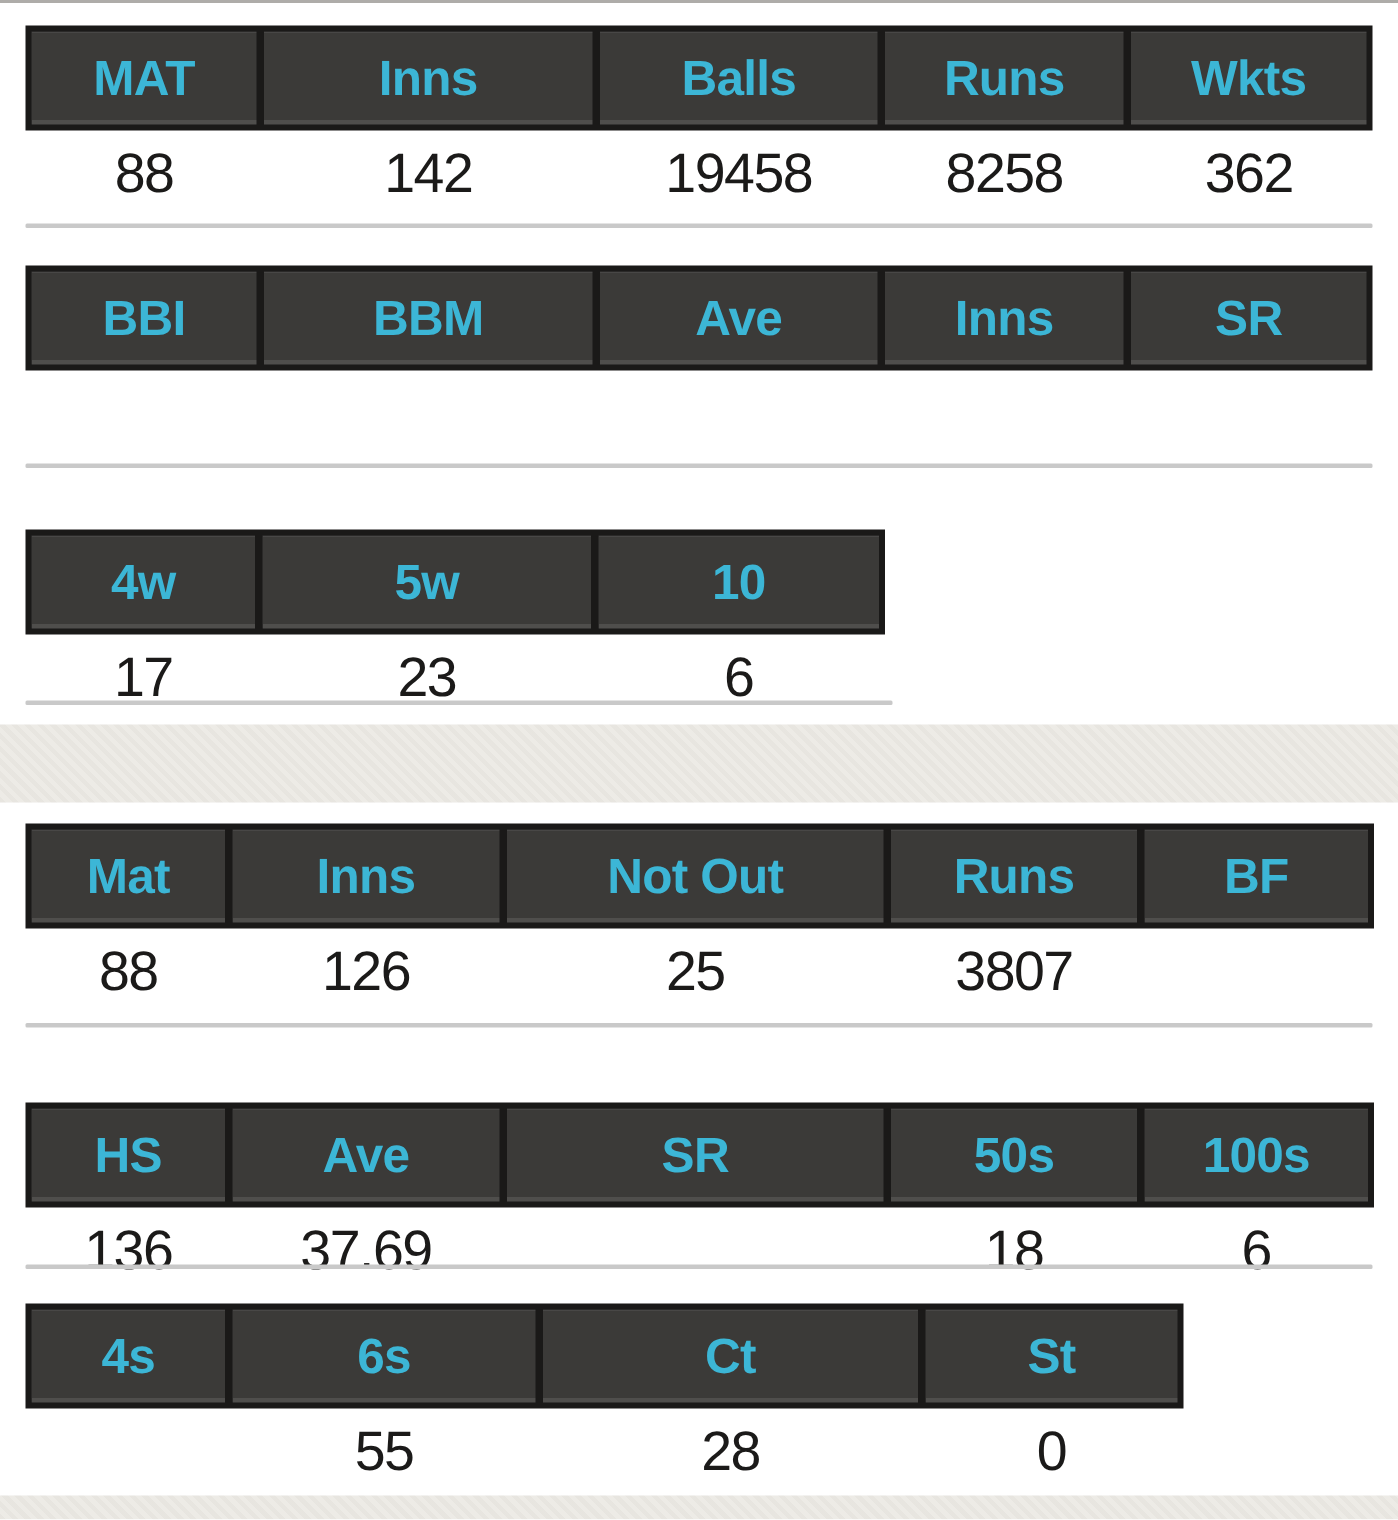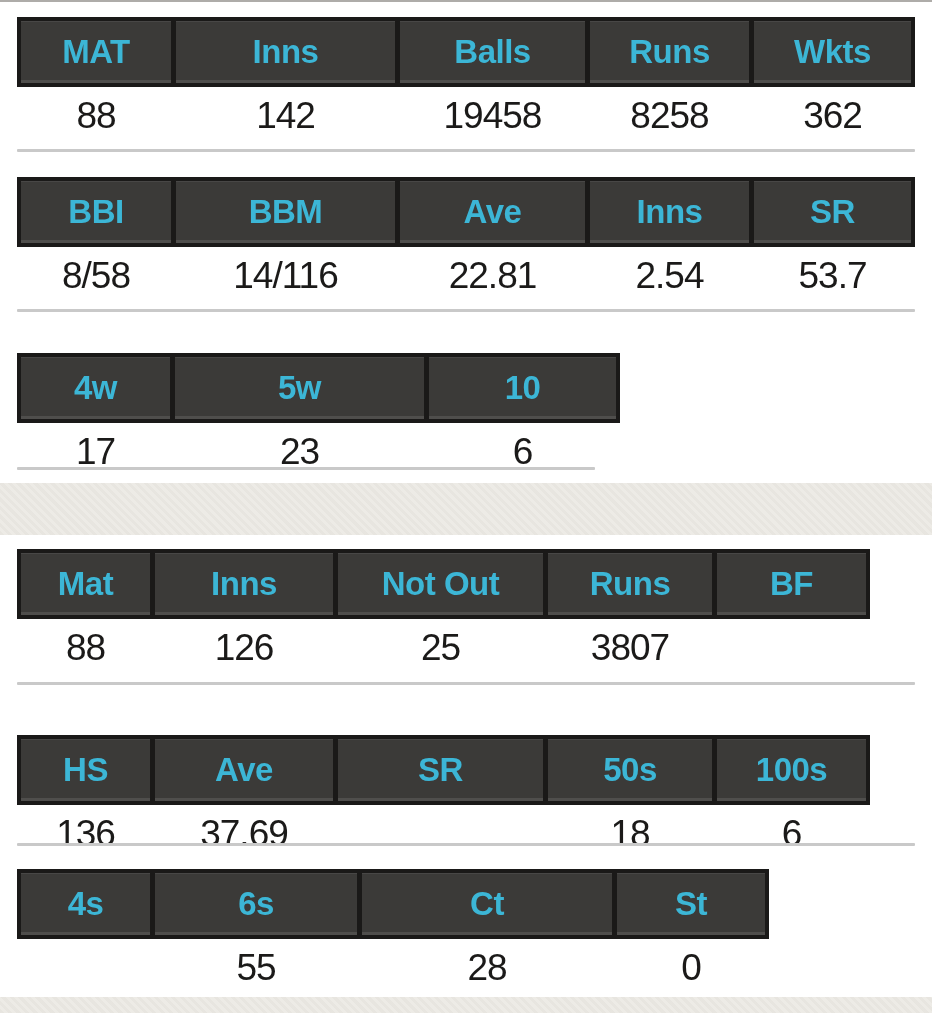--- a/index.html
+++ b/index.html
@@ -70,33 +70,33 @@
     box-sizing:border-box;
   }
   
   .layA > .hdr > :nth-child(1), .layA > .vals > :nth-child(1){width:150px;}
   .layA > .hdr > :nth-child(2), .layA > .vals > :nth-child(2){width:219px;}
   .layA > .hdr > :nth-child(3), .layA > .vals > :nth-child(3){width:185px;}
   .layA > .hdr > :nth-child(4), .layA > .vals > :nth-child(4){width:159px;}
   .layA > .hdr > :nth-child(5), .layA > .vals > :nth-child(5){width:157px;}
 
   .layB > .hdr > :nth-child(1), .layB > .vals > :nth-child(1){width:149px;}
-  .layB > .hdr > :nth-child(2), .layB > .vals > :nth-child(2){width:249px;}
+  .layB > .hdr > :nth-child(2), .layB > .vals > :nth-child(2){width:219px;}
   .layB > .hdr > :nth-child(3), .layB > .vals > :nth-child(3){width:187px;}
 
   .layC > .hdr > :nth-child(1), .layC > .vals > :nth-child(1){width:129px;}
   .layC > .hdr > :nth-child(2), .layC > .vals > :nth-child(2){width:178px;}
-  .layC > .hdr > :nth-child(3), .layC > .vals > :nth-child(3){width:205px;}
+  .layC > .hdr > :nth-child(3), .layC > .vals > :nth-child(3){width:251px;}
   .layC > .hdr > :nth-child(4), .layC > .vals > :nth-child(4){width:164px;}
   .layC > .hdr > :nth-child(5), .layC > .vals > :nth-child(5){width:149px;}
 
   .layD > .hdr > :nth-child(1), .layD > .vals > :nth-child(1){width:129px;text-align:right;}
   .layD > .hdr > :nth-child(2), .layD > .vals > :nth-child(2){width:202px;}
   .layD > .hdr > :nth-child(3), .layD > .vals > :nth-child(3){width:250px;}
-  .layD > .hdr > :nth-child(4), .layD > .vals > :nth-child(4){width:148px;}
+  .layD > .hdr > :nth-child(4), .layD > .vals > :nth-child(4){width:168px;}
 
   .divider{
     position:absolute;
     left:17px;
     height:3px;
     background:var(--divider);
     border-radius:1px;
   }
   .band{
     position:absolute;
@@ -132,27 +132,20 @@
   <div class="divider" style="top:149px;width:898px;"></div>
 
   <div class="stat-table layA" style="top:177px;">
     <div class="row hdr">
       <div class="hcell">BBI</div>
       <div class="hcell">BBM</div>
       <div class="hcell">Ave</div>
       <div class="hcell">Inns</div>
       <div class="hcell">SR</div>
     </div>
-    <div class="row vals">
-      <div class="vcell">8/58</div>
-      <div class="vcell">14/116</div>
-      <div class="vcell">22.81</div>
-      <div class="vcell">2.54</div>
-      <div class="vcell">53.7</div>
-    </div>
   </div>
   <div class="divider" style="top:309px;width:898px;"></div>
 
   <div class="stat-table layB" style="top:353px;">
     <div class="row hdr">
       <div class="hcell">4w</div>
       <div class="hcell">5w</div>
       <div class="hcell">10</div>
     </div>
     <div class="row vals">

